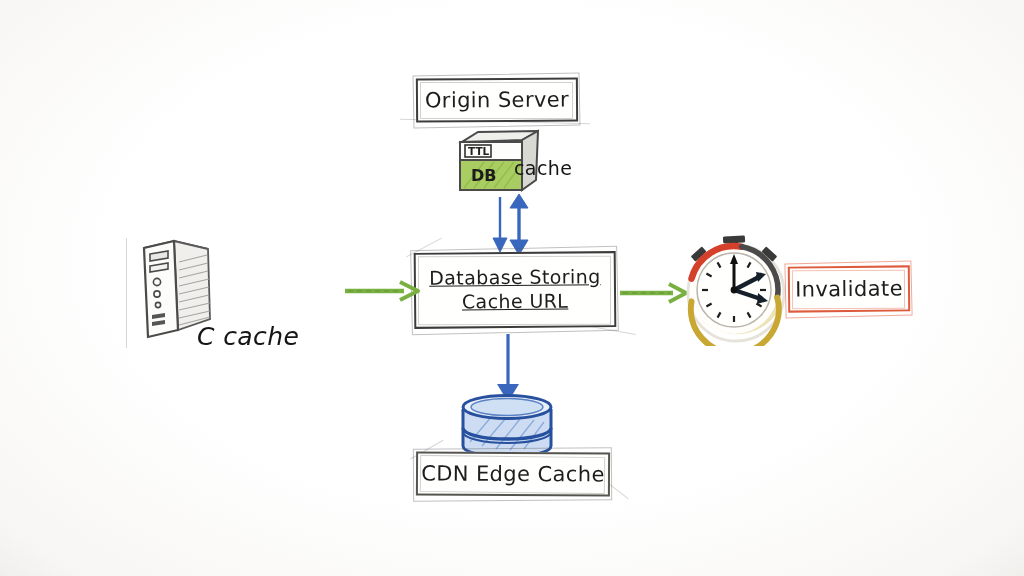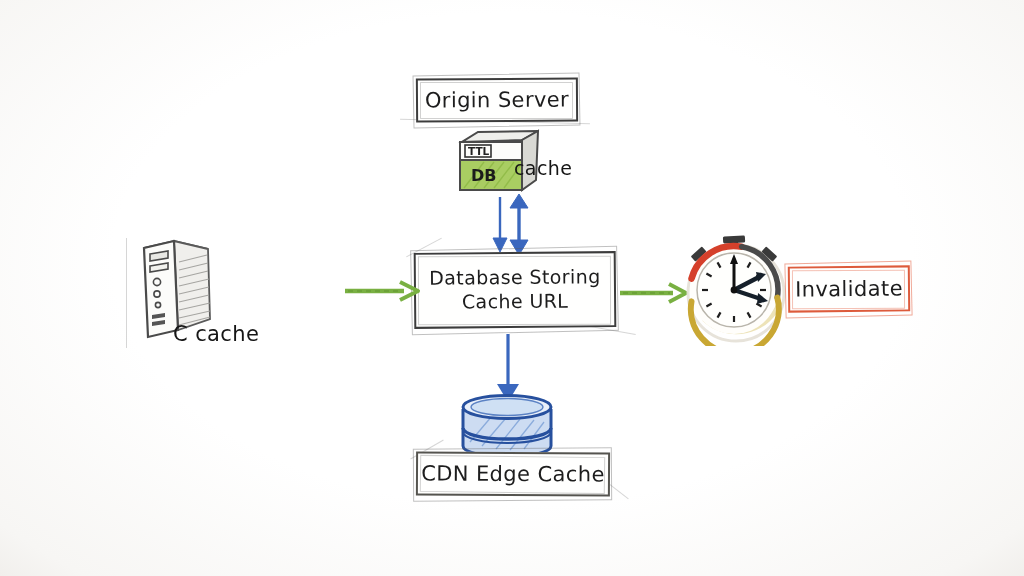--- a/index.html
+++ b/index.html
@@ -26,21 +26,21 @@
   .sketch-box::after {
     content:""; position:absolute; inset:2px 3px 1px 2px;
     border:1px solid rgba(70,70,70,.25);
     transform:rotate(.4deg); pointer-events:none;
   }
   .sketch-box.red { border-color:#dd5b3c; }
   .sketch-box.red::before { border-color:rgba(228,100,70,.55); }
   .sketch-box.red::after  { border-color:rgba(228,100,70,.4); }
 
   .box-label { font-size:21px; letter-spacing:.4px; line-height:1.25; font-weight:500; }
-  .box-label.two-line { font-size:19px; }
+  .box-label.two-line { font-size:19px;text-decoration:underline; }
 
   .caption { position:absolute; font-size:19px; letter-spacing:.4px; font-weight:500; color:#151515; }
 
   .icon-wrap { position:absolute; }
 
   
   .sketchline { position:absolute; background:rgba(120,120,120,.30); pointer-events:none; }
 
   svg text { font-family:"DejaVu Sans","Liberation Sans",sans-serif; }
 </style>
@@ -139,21 +139,21 @@
       <polygon points="20,44 38,41 38,47 20,50" fill="#f2f2ee" stroke="#4a4a4a" stroke-width="1.6"></polygon>
       <circle cx="27" cy="60" r="3.6" fill="none" stroke="#4a4a4a" stroke-width="1.6"></circle>
       <circle cx="27" cy="72" r="3.1" fill="none" stroke="#4a4a4a" stroke-width="1.6"></circle>
       <circle cx="28" cy="83" r="2.6" fill="none" stroke="#4a4a4a" stroke-width="1.6"></circle>
       <polygon points="22,93 35,91 35,95 22,97" fill="#555"></polygon>
       <polygon points="22,100 35,98 35,102 22,104" fill="#555"></polygon>
     </svg>
   </div>
 
 
-  <span class="caption" style="left:173px;top:322px;font-size:21px;">C cache</span>
+  <span class="caption" style="left:197px;top:322px;font-size:25px;font-style:italic;">C cache</span>
 
   <div class="icon-wrap" style="left:678px;top:234px;width:112px;height:112px;">
     <svg width="112" height="112" viewBox="0 0 112 112">
 
       <circle cx="58" cy="59" r="48" fill="none" stroke="#e4e0d6" stroke-width="3" opacity=".9"></circle>
       <path d="M102,68 A47,47 0 0 1 26,85" fill="none" stroke="#e8dca6" stroke-width="5" opacity=".8"></path>
 
       <rect x="52" y="8" width="8" height="9" fill="#3a3a3a"></rect>
       <rect x="45" y="2" width="22" height="7" rx="1.5" fill="#3a3a3a" transform="rotate(-3 56 5)"></rect>
       <rect x="13" y="17" width="15" height="7" rx="1" fill="#3a3a3a" transform="rotate(-42 20 20)"></rect>

